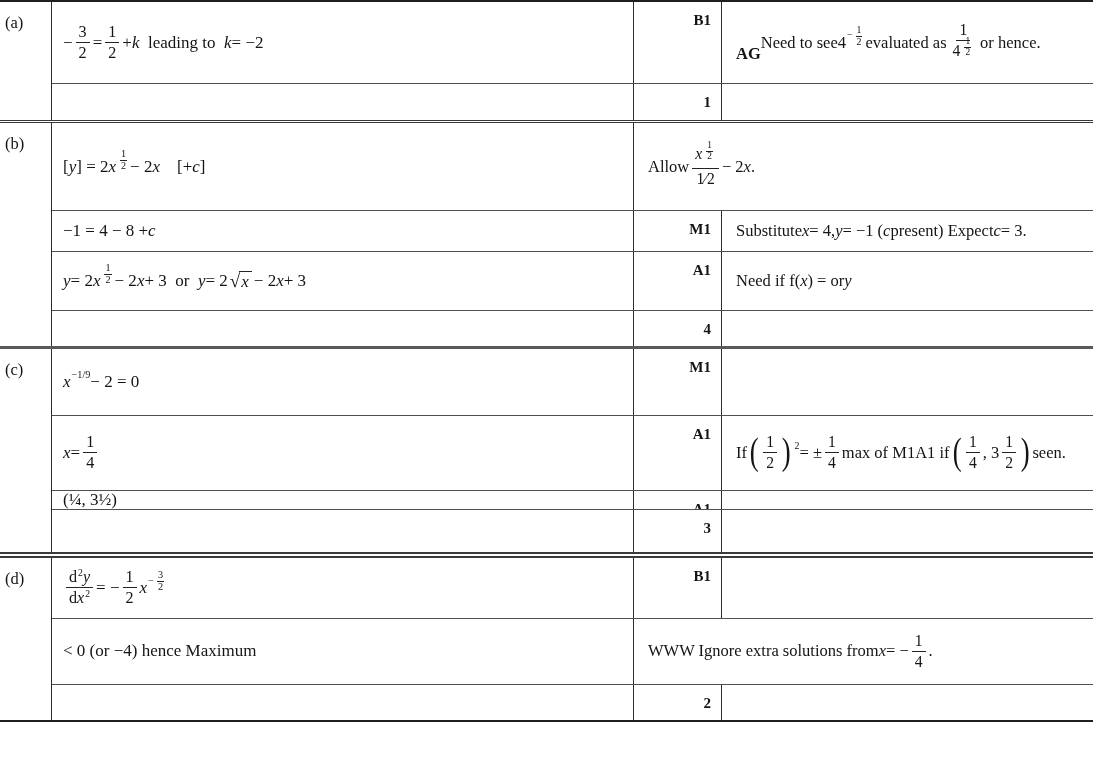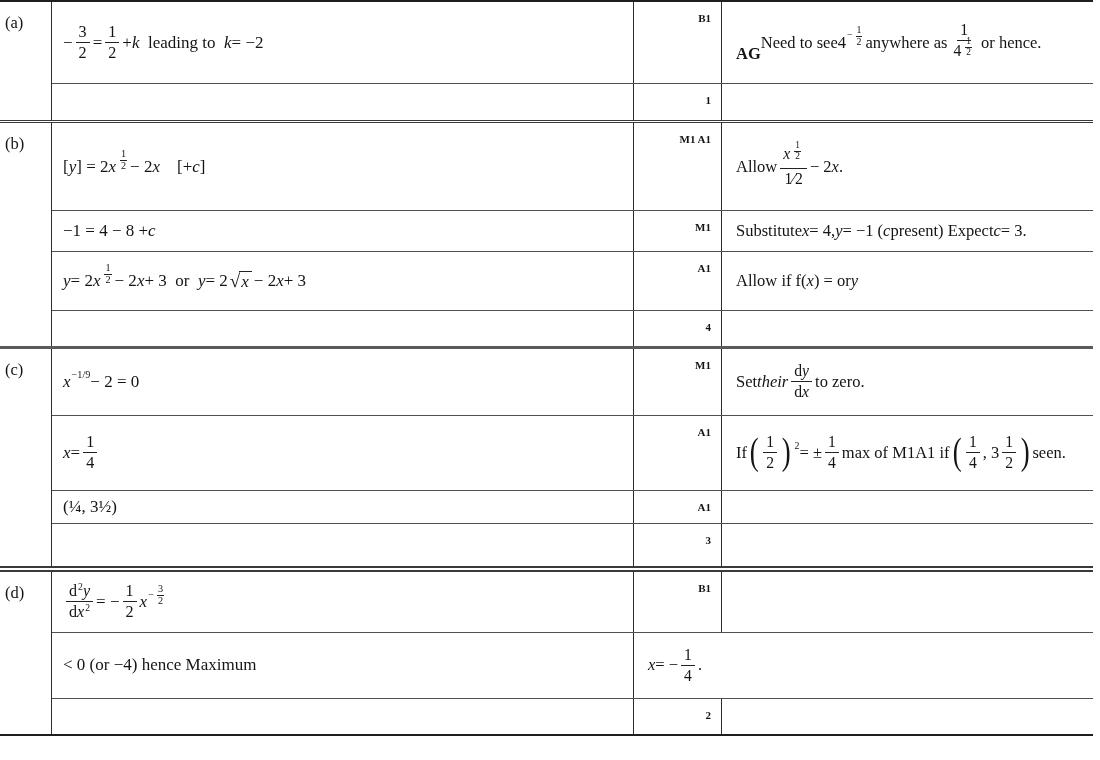--- a/index.html
+++ b/index.html
@@ -5,21 +5,21 @@
   html,body{margin:0;padding:0;background:#ffffff;}
   body{width:1100px;height:760px;overflow:hidden;font-family:"Liberation Serif","DejaVu Serif",serif;color:#141414;}
   .doc{width:1093px;box-sizing:border-box;border-top:2.2px solid #1e1e1e;border-bottom:2.6px solid #1e1e1e;}
   .section{display:flex;align-items:stretch;}
   .part-col{width:52px;box-sizing:border-box;border-right:1.6px solid #2c2c2c;padding:11px 0 0 5px;font-size:16.5px;}
   .rows{flex:1;display:flex;flex-direction:column;min-width:0;}
   .row{display:flex;align-items:stretch;box-sizing:border-box;border-bottom:1.5px solid #505050;}
   .rows .row:last-child{border-bottom:none;}
   .cell{box-sizing:border-box;overflow:hidden;}
   .working{flex:0 0 582px;display:flex;align-items:center;padding:2px 6px 2px 11px;border-right:1.6px solid #2c2c2c;font-size:17px;}
-  .mark{flex:0 0 88px;display:flex;justify-content:flex-end;align-items:flex-start;padding:10px 10px 0 0;border-right:1.6px solid #2c2c2c;font-weight:bold;font-size:11px;}
+  .mark{flex:0 0 88px;display:flex;justify-content:flex-end;align-items:flex-start;padding:10px 10px 0 0;border-right:1.6px solid #2c2c2c;font-weight:bold;font-size:15px;}
   .comment{flex:1;display:flex;align-items:center;padding:2px 8px 2px 14px;font-size:16.5px;min-width:0;}
   
   .sep-a{height:3px;box-sizing:border-box;border-top:1px solid #3a3a3a;border-bottom:1px solid #3a3a3a;}
   .sep-b{height:2.5px;background:#5a5a5a;}
   .sep-c{height:6px;box-sizing:border-box;border-top:2px solid #3a3a3a;border-bottom:2px solid #3a3a3a;}
   
   .it{font-style:italic;}
   .bd{font-weight:bold;margin-top:22px;}
   .frac{display:inline-flex;flex-direction:column;align-items:center;text-align:center;vertical-align:middle;margin:0 3px;line-height:1.12;font-size:0.95em;}
   .frac .num{padding:0 3px 1px;border-bottom:1.3px solid #222;}
@@ -62,21 +62,21 @@
           </div>
         <div class="cell mark">B1</div>
         <div class="cell comment">
             <span class="bd">AG</span>
             <span class="rm"> Need to see </span>
             <span class="rm">4</span>
             <sup><span class="rm">−</span><span class="frac">
                 <span class="num">1</span>
                 <span class="den">2</span>
               </span></sup>
-            <span class="rm"> anywhere as </span>
+            <span class="rm"> evaluated as </span>
             <span class="frac">
               <span class="num"><span class="rm">1</span></span>
               <span class="den"><span class="rm">4</span><sup><span class="frac">
                     <span class="num">1</span>
                     <span class="den">2</span>
                   </span></sup></span>
             </span>
             <span class="rm"> or hence.</span>
           </div>
       </div>
@@ -102,21 +102,20 @@
             <sup><span class="frac">
                 <span class="num">1</span>
                 <span class="den">2</span>
               </span></sup>
             <span class="rm"> − 2</span>
             <span class="it">x</span>
             <span class="rm">  [+</span>
             <span class="it">c</span>
             <span class="rm">]</span>
           </div>
-        <div class="cell mark">M1 A1</div>
         <div class="cell comment">
             <span class="rm">Allow </span>
             <span class="frac">
               <span class="num"><span class="it">x</span><sup><span class="frac">
                     <span class="num">1</span>
                     <span class="den">2</span>
                   </span></sup></span>
               <span class="den"><span class="rm">1⁄2</span></span>
             </span>
             <span class="rm"> − 2</span>
@@ -159,21 +158,21 @@
             <span class="sqrt">
               <span class="sign">√</span>
               <span class="body"><span class="it">x</span></span>
             </span>
             <span class="rm"> − 2</span>
             <span class="it">x</span>
             <span class="rm"> + 3</span>
           </div>
         <div class="cell mark">A1</div>
         <div class="cell comment">
-            <span class="rm">Allow if f(</span>
+            <span class="rm">Need if f(</span>
             <span class="it">x</span>
             <span class="rm">) = or </span>
             <span class="it">y</span>
           </div>
       </div>
       <div class="row" style="height:35px">
         <div class="cell working"></div>
         <div class="cell mark">4</div>
         <div class="cell comment"></div>
       </div>
@@ -185,30 +184,20 @@
   <div class="section">
     <div class="part-col">(c)</div>
     <div class="rows">
       <div class="row" style="height:67px">
         <div class="cell working">
             <span class="it">x</span>
             <sup><span class="rm">−1/9</span></sup>
             <span class="rm"> − 2 = 0</span>
           </div>
         <div class="cell mark">M1</div>
-        <div class="cell comment">
-            <span class="rm">Set </span>
-            <span class="it">their</span>
-            <span class="rm"> </span>
-            <span class="frac">
-              <span class="num"><span class="rm">d</span><span class="it">y</span></span>
-              <span class="den"><span class="rm">d</span><span class="it">x</span></span>
-            </span>
-            <span class="rm"> to zero.</span>
-          </div>
       </div>
       <div class="row" style="height:75px">
         <div class="cell working">
             <span class="it">x</span>
             <span class="rm"> = </span>
             <span class="frac">
               <span class="num">1</span>
               <span class="den">4</span>
             </span>
           </div>
@@ -239,21 +228,21 @@
               <span class="rm">, 3</span>
               <span class="frac">
                 <span class="num">1</span>
                 <span class="den">2</span>
               </span>
               <span class="bigp">)</span>
             </span>
             <span class="rm"> seen.</span>
           </div>
       </div>
-      <div class="row" style="height:33px">
+      <div class="row" style="height:19px">
         <div class="cell working">
             <span class="rm">(¼, 3½)</span>
           </div>
         <div class="cell mark">A1</div>
         <div class="cell comment"></div>
       </div>
       <div class="row" style="height:42px">
         <div class="cell working"></div>
         <div class="cell mark">3</div>
         <div class="cell comment"></div>
@@ -284,20 +273,21 @@
               </span></sup>
           </div>
         <div class="cell mark">B1</div>
         <div class="cell comment"></div>
       </div>
       <div class="row" style="height:66px">
         <div class="cell working">
             <span class="rm">&lt; 0 (or −4) hence Maximum</span>
           </div>
         <div class="cell comment">
+            <span class="rm">WWW Ignore extra solutions from </span>
             <span class="it">x</span>
             <span class="rm"> = −</span>
             <span class="frac">
               <span class="num">1</span>
               <span class="den">4</span>
             </span>
             <span class="rm"> .</span>
           </div>
       </div>
       <div class="row" style="height:35px">

